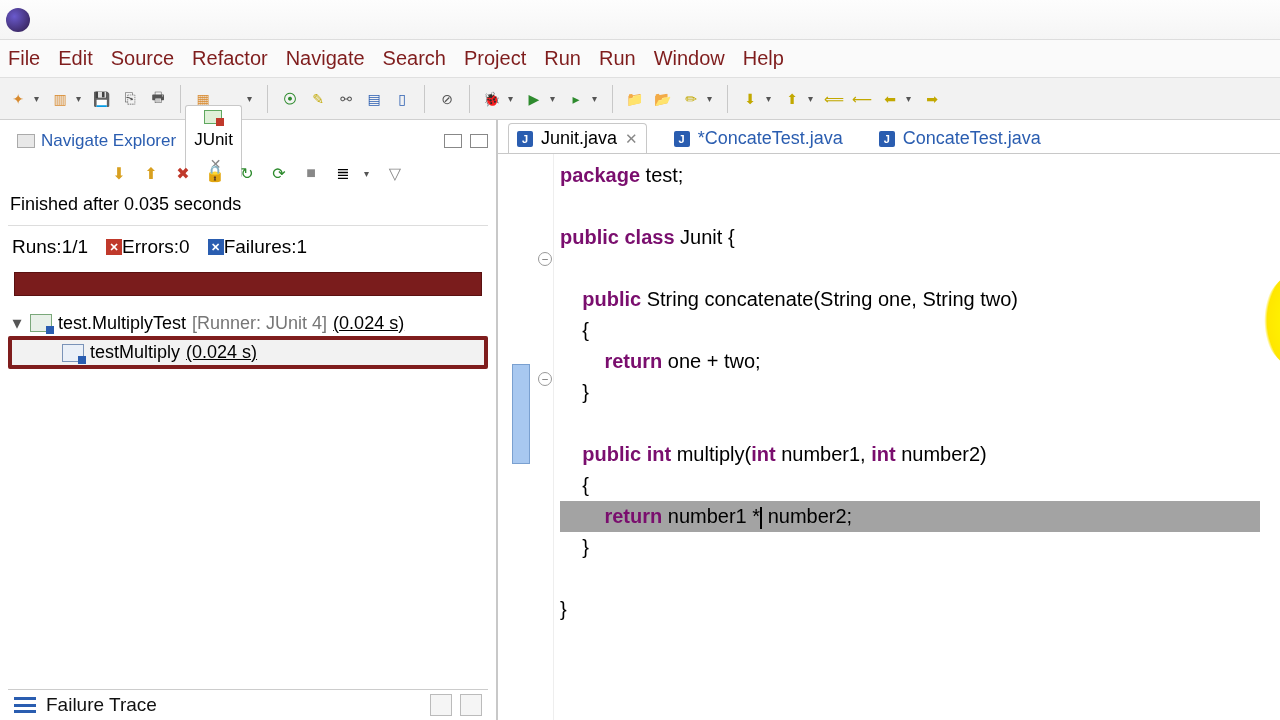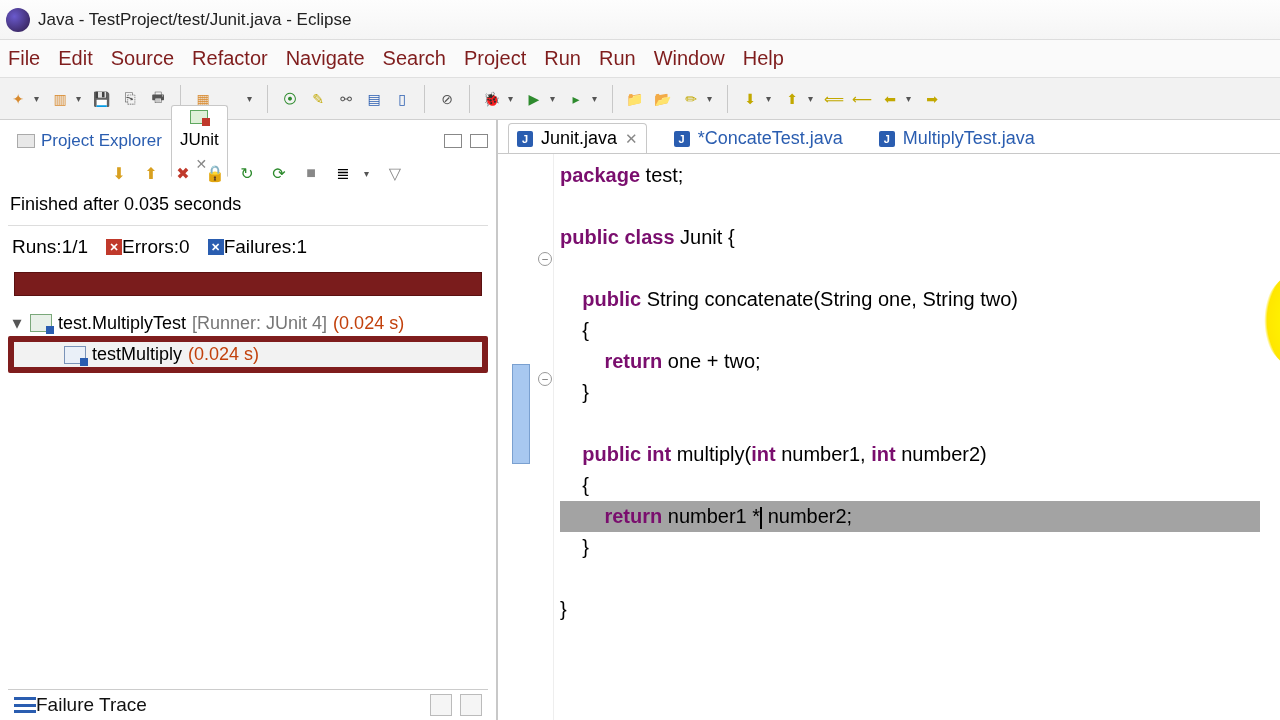--- a/index.html
+++ b/index.html
@@ -48,28 +48,28 @@
   
   .progress { height: 24px; background: #7a1c1c; border: 1px solid #5a1010; margin: 4px 6px 12px 6px; }
   
   .tree { padding: 2px 0; font-size: 18px; }
   .tree-row { display: flex; align-items: center; padding: 2px 2px; gap: 6px; }
   .tree-row .arrow { width: 14px; text-align: center; color: #555; }
   .tree-row .ticon { width: 22px; height: 18px; background: #e8f0e8; border: 1px solid #7aa87a; position: relative; }
   .tree-row .ticon::after { content:""; position:absolute; right:-3px; bottom:-3px; width:8px; height:8px; background:#2a5db0; }
   .tree-row .tlabel { color: #000; }
   .tree-row .runner { color: #777; }
-  .tree-row .time { color: #c2410c; }
-  .tree-row.child { padding-left: 50px; background: #f2f2f2; border: 6px solid #7f1d1d; border-radius: 2px; }
+  .tree-row .time { color: #000000; text-decoration: underline; }
+  .tree-row.child { padding-left: 50px; background: #f2f2f2; border: 4px solid #7f1d1d; border-radius: 2px; }
   .tree-row.child .ticon { background: #eaf0f8; border-color: #7a93b8; }
   .tree-row.child .ticon::after { background:#2a5db0; }
   
   .left .filler { flex: 1; }
   .failure-trace { display: flex; align-items: center; justify-content: space-between; padding: 4px 6px; border-top: 1px solid #ccc; }
-  .failure-trace .ft-left { display: flex; align-items: center; font-size: 19px; color: #111; }
+  .failure-trace .ft-left { display: flex; align-items: center; gap: 10px; font-size: 19px; color: #111; }
   .failure-trace .ft-icon { width: 22px; height: 16px; display: flex; flex-direction: column; justify-content: space-between; }
   .failure-trace .ft-icon span { height: 3px; background: #2a5db0; }
   .failure-trace .ft-btns { display: flex; gap: 8px; }
   .failure-trace .ft-btn { width: 22px; height: 22px; border: 1px solid #bbb; background: #f5f5f5; }
   
   .editor-tabs { display: flex; align-items: flex-end; height: 34px; padding-left: 10px; gap: 18px; border-bottom: 1px solid #c8c8c8; }
   .ed-tab { display: flex; align-items: center; gap: 8px; padding: 4px 8px; font-size: 18px; color: #2a5db0; border: 1px solid transparent; border-bottom: none; border-radius: 4px 4px 0 0; }
   .ed-tab.active { background: #fff; border-color: #c8c8c8; color: #000; }
   .ed-tab .jicon { width: 16px; height: 16px; background: #2a5db0; border-radius: 2px; color: #fff; font-size: 11px; font-weight: bold; display: inline-flex; align-items:center; justify-content:center; }
   .ed-tab .close { font-size: 15px; color: #888; }
@@ -84,21 +84,20 @@
   .kw { color: #7a0e6e; font-weight: bold; }
   .highlight-circle { position: absolute; left: 764px; top: 105px; width: 150px; height: 123px; background: radial-gradient(circle, #fff200 55%, #ffe600 72%, rgba(255,230,0,0) 75%); border-radius: 50%; z-index: -1; }
   .cursor { display: inline-block; width: 2px; height: 22px; background: #000; vertical-align: middle; }
   .curline { background: #a3a3a3; display: inline-block; min-width: 700px; }
 </style>
 </head>
 <body>
 
 <div class="titlebar">
   <div class="eclipse-icon"></div>
-  <div class="title">Java - TestProject/test/Junit.java - Eclipse</div>
 </div>
 
 <div class="menubar">
   <span class="menu">File</span>
   <span class="menu">Edit</span>
   <span class="menu">Source</span>
   <span class="menu">Refactor</span>
   <span class="menu">Navigate</span>
   <span class="menu">Search</span>
   <span class="menu">Project</span>
@@ -150,21 +149,21 @@
   <span class="tb-btn tb-yellow">⬅</span>
     <span class="tb-drop">▾</span>
   <span class="tb-btn tb-yellow">➡</span>
 </div>
 
 <div class="main">
   <div class="left">
     <div class="view-tabs">
       <div class="view-tab">
         <span class="vt-icon"></span>
-        <span>Project Explorer</span>
+        <span>Navigate Explorer</span>
       </div>
       <div class="view-tab active">
         <span class="vt-iconj"></span>
         <span>JUnit</span>
         <span class="close">✕</span>
       </div>
       <span class="spacer"></span>
       <span class="winbtn"></span>
       <span class="winbtn"></span>
     </div>
@@ -238,21 +237,21 @@
         <span class="jicon">J</span>
         <span>Junit.java</span>
         <span class="close">✕</span>
       </div>
       <div class="ed-tab">
         <span class="jicon">J</span>
         <span>*ConcateTest.java</span>
       </div>
       <div class="ed-tab">
         <span class="jicon">J</span>
-        <span>MultiplyTest.java</span>
+        <span>ConcateTest.java</span>
       </div>
     </div>
 
     <div class="editor">
       <div class="gutter"></div>
       <div class="bluebar"></div>
       <div class="fold f1">–</div>
       <div class="fold f2">–</div>
       <div class="highlight-circle"></div>
 <div class="code"><span class="kw">package</span><span> test;</span>

